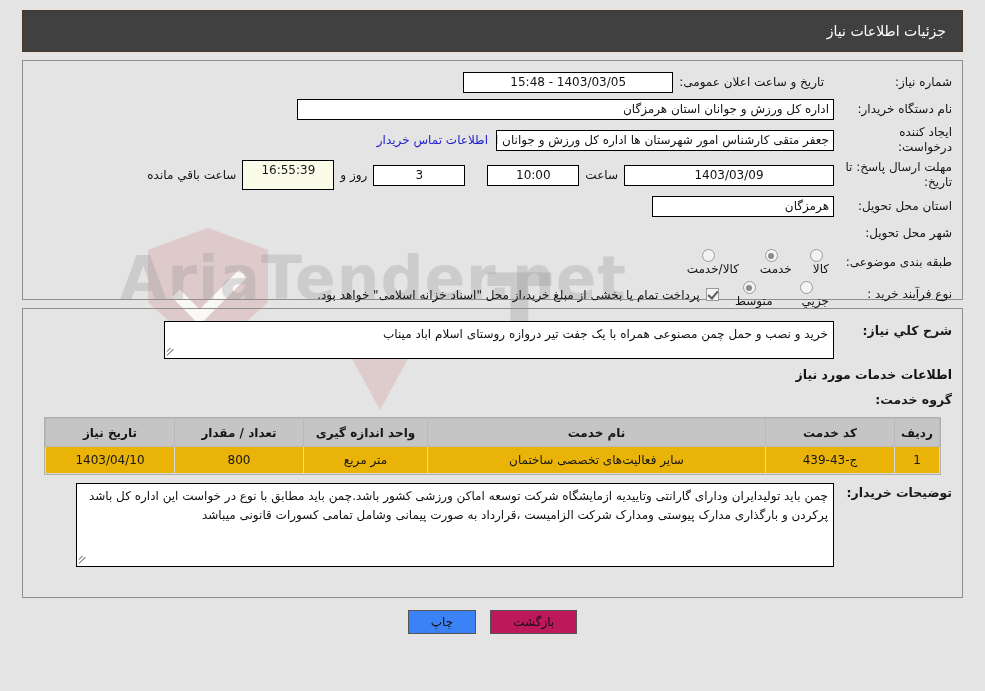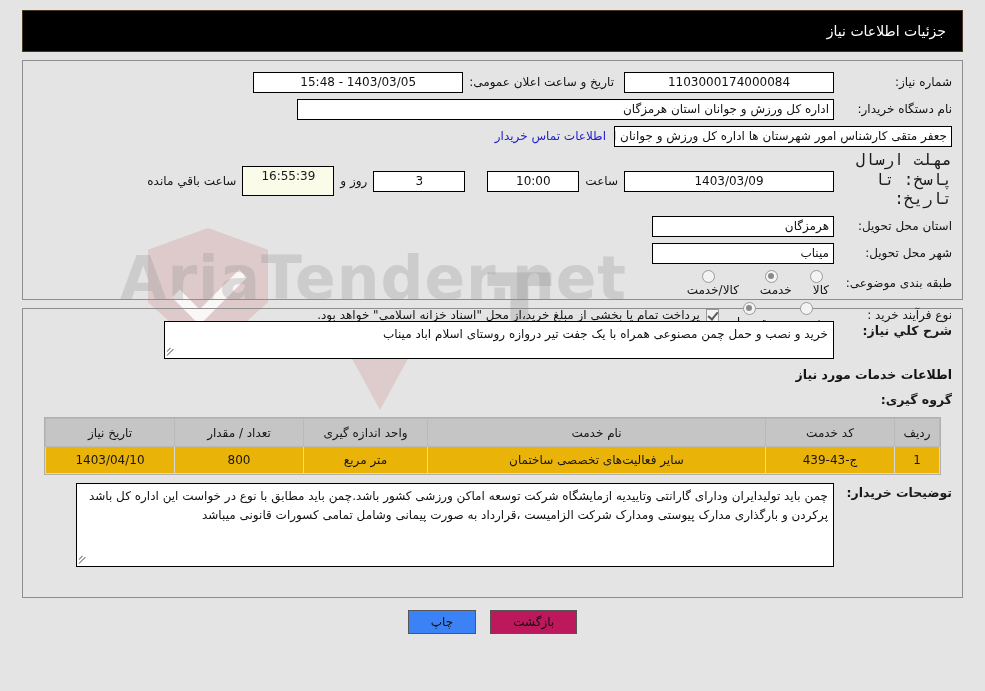--- a/index.html
+++ b/index.html
@@ -80,21 +80,21 @@
   
   #page {
     position: relative;
     z-index: 10;
   }
 
   
   .title-bar {
     margin: 10px 22px 0 22px;
     height: 42px;
-    background: #000000;
+    background: #404040;
     border: 1px solid #4a3722;
     box-sizing: border-box;
     display: flex;
     align-items: center;
     justify-content: flex-start;
     padding: 0 16px;
   }
   .title-bar .t {
     color: #ffffff;
     font-size: 14px;
@@ -130,22 +130,21 @@
     box-sizing: border-box;
     line-height: 1.25;
   }
   .lbl2 {
     width: 118px;
     text-align: right;
     padding-left: 8px;
     flex: 0 0 auto;
     box-sizing: border-box;
     line-height: 1.22;
-    font-size: 16px;
-    font-family: Liberation Mono, monospace;
+    font-size: 12px;
   }
 
   .fld {
     border: 1px solid #000;
     background: #fff;
     height: 21px;
     line-height: 19px;
     box-sizing: border-box;
     font-size: 12px;
     padding: 0 4px;
@@ -340,21 +339,21 @@
   table.items {
     width: 100%;
     border-collapse: collapse;
     font-size: 12px;
     background: #fff;
   }
   table.items th {
     background: #c5c5c5;
     border: 1px solid #b9b9b9;
     height: 27px;
-    font-weight: normal;
+    font-weight: bold;
     font-size: 12px;
     color: #161616;
     padding: 0 4px;
   }
   table.items td {
     background: #eab308;
     border: 1px solid #d8d8d8;
     height: 26px;
     text-align: center;
     color: #161616;
@@ -400,31 +399,31 @@
 <div id="page">
 
   <div class="title-bar">
     <div class="t">جزئیات اطلاعات نیاز</div>
   </div>
 
   <div class="panel p1">
 
     <div class="frow">
       <div class="lbl">شماره نیاز:</div>
-      <div class="fld w-need ltr">1103000174000084</div>
       <div class="pubdate-lbl">تاریخ و ساعت اعلان عمومی:</div>
       <div class="fld w-date ltr">15:48 - 1403/03/05</div>
     </div>
 
     <div class="frow">
       <div class="lbl">نام دستگاه خریدار:</div>
       <div class="fld w-org rt">اداره کل ورزش و جوانان استان هرمزگان</div>
     </div>
 
     <div class="frow">
+      <div class="lbl">ایجاد کننده درخواست:</div>
       <div class="fld w-create rt">جعفر متقی کارشناس امور شهرستان ها اداره کل ورزش و جوانان استان هرمزگان</div>
       <div class="link">اطلاعات تماس خریدار</div>
     </div>
 
     <div class="frow">
       <div class="lbl2">مهلت ارسال پاسخ: تا تاریخ:</div>
       <div class="fld w-date ltr">1403/03/09</div>
       <div class="spacer-lbl">ساعت</div>
       <div class="fld w-time ltr">10:00</div>
       <div style="width:22px"></div>
@@ -434,21 +433,20 @@
       <div class="spacer-lbl">ساعت باقي مانده</div>
     </div>
 
     <div class="frow">
       <div class="lbl">استان محل تحویل:</div>
       <div class="fld w-prov rt">هرمزگان</div>
     </div>
 
     <div class="frow">
       <div class="lbl">شهر محل تحویل:</div>
-      <div class="fld w-city rt">میناب</div>
     </div>
 
     <div class="frow">
       <div class="lbl">طبقه بندی موضوعی:</div>
       <div class="radio-grp">
         <div class="ritem">
           <span class="radio"></span>
           <span class="rlabel">کالا</span>
         </div>
         <div class="ritem">
@@ -488,21 +486,21 @@
       <div class="ta-lbl">شرح کلي نیاز:</div>
       <div class="ta ta-need">خرید و نصب و حمل چمن مصنوعی همراه با یک جفت تیر دروازه روستای اسلام اباد میناب<span class="grip">
           <span style="width:9px; top:8px; left:0; transform:rotate(-45deg);"></span>
           <span style="width:5px; top:8px; left:0; transform:rotate(-45deg); top:4px;"></span>
         </span></div>
     </div>
 
     <div class="sec-head">اطلاعات خدمات مورد نیاز</div>
 
     <div class="grp-row">
-      <div class="grp-lbl">گروه گیری:</div>
+      <div class="grp-lbl">گروه خدمت:</div>
     </div>
 
     <div class="tbl-wrap">
       <table class="items">
         <thead>
           <tr>
             <th class="c-radif">ردیف</th>
             <th class="c-code">کد خدمت</th>
             <th class="c-name">نام خدمت</th>
             <th class="c-unit">واحد اندازه گیری</th>

